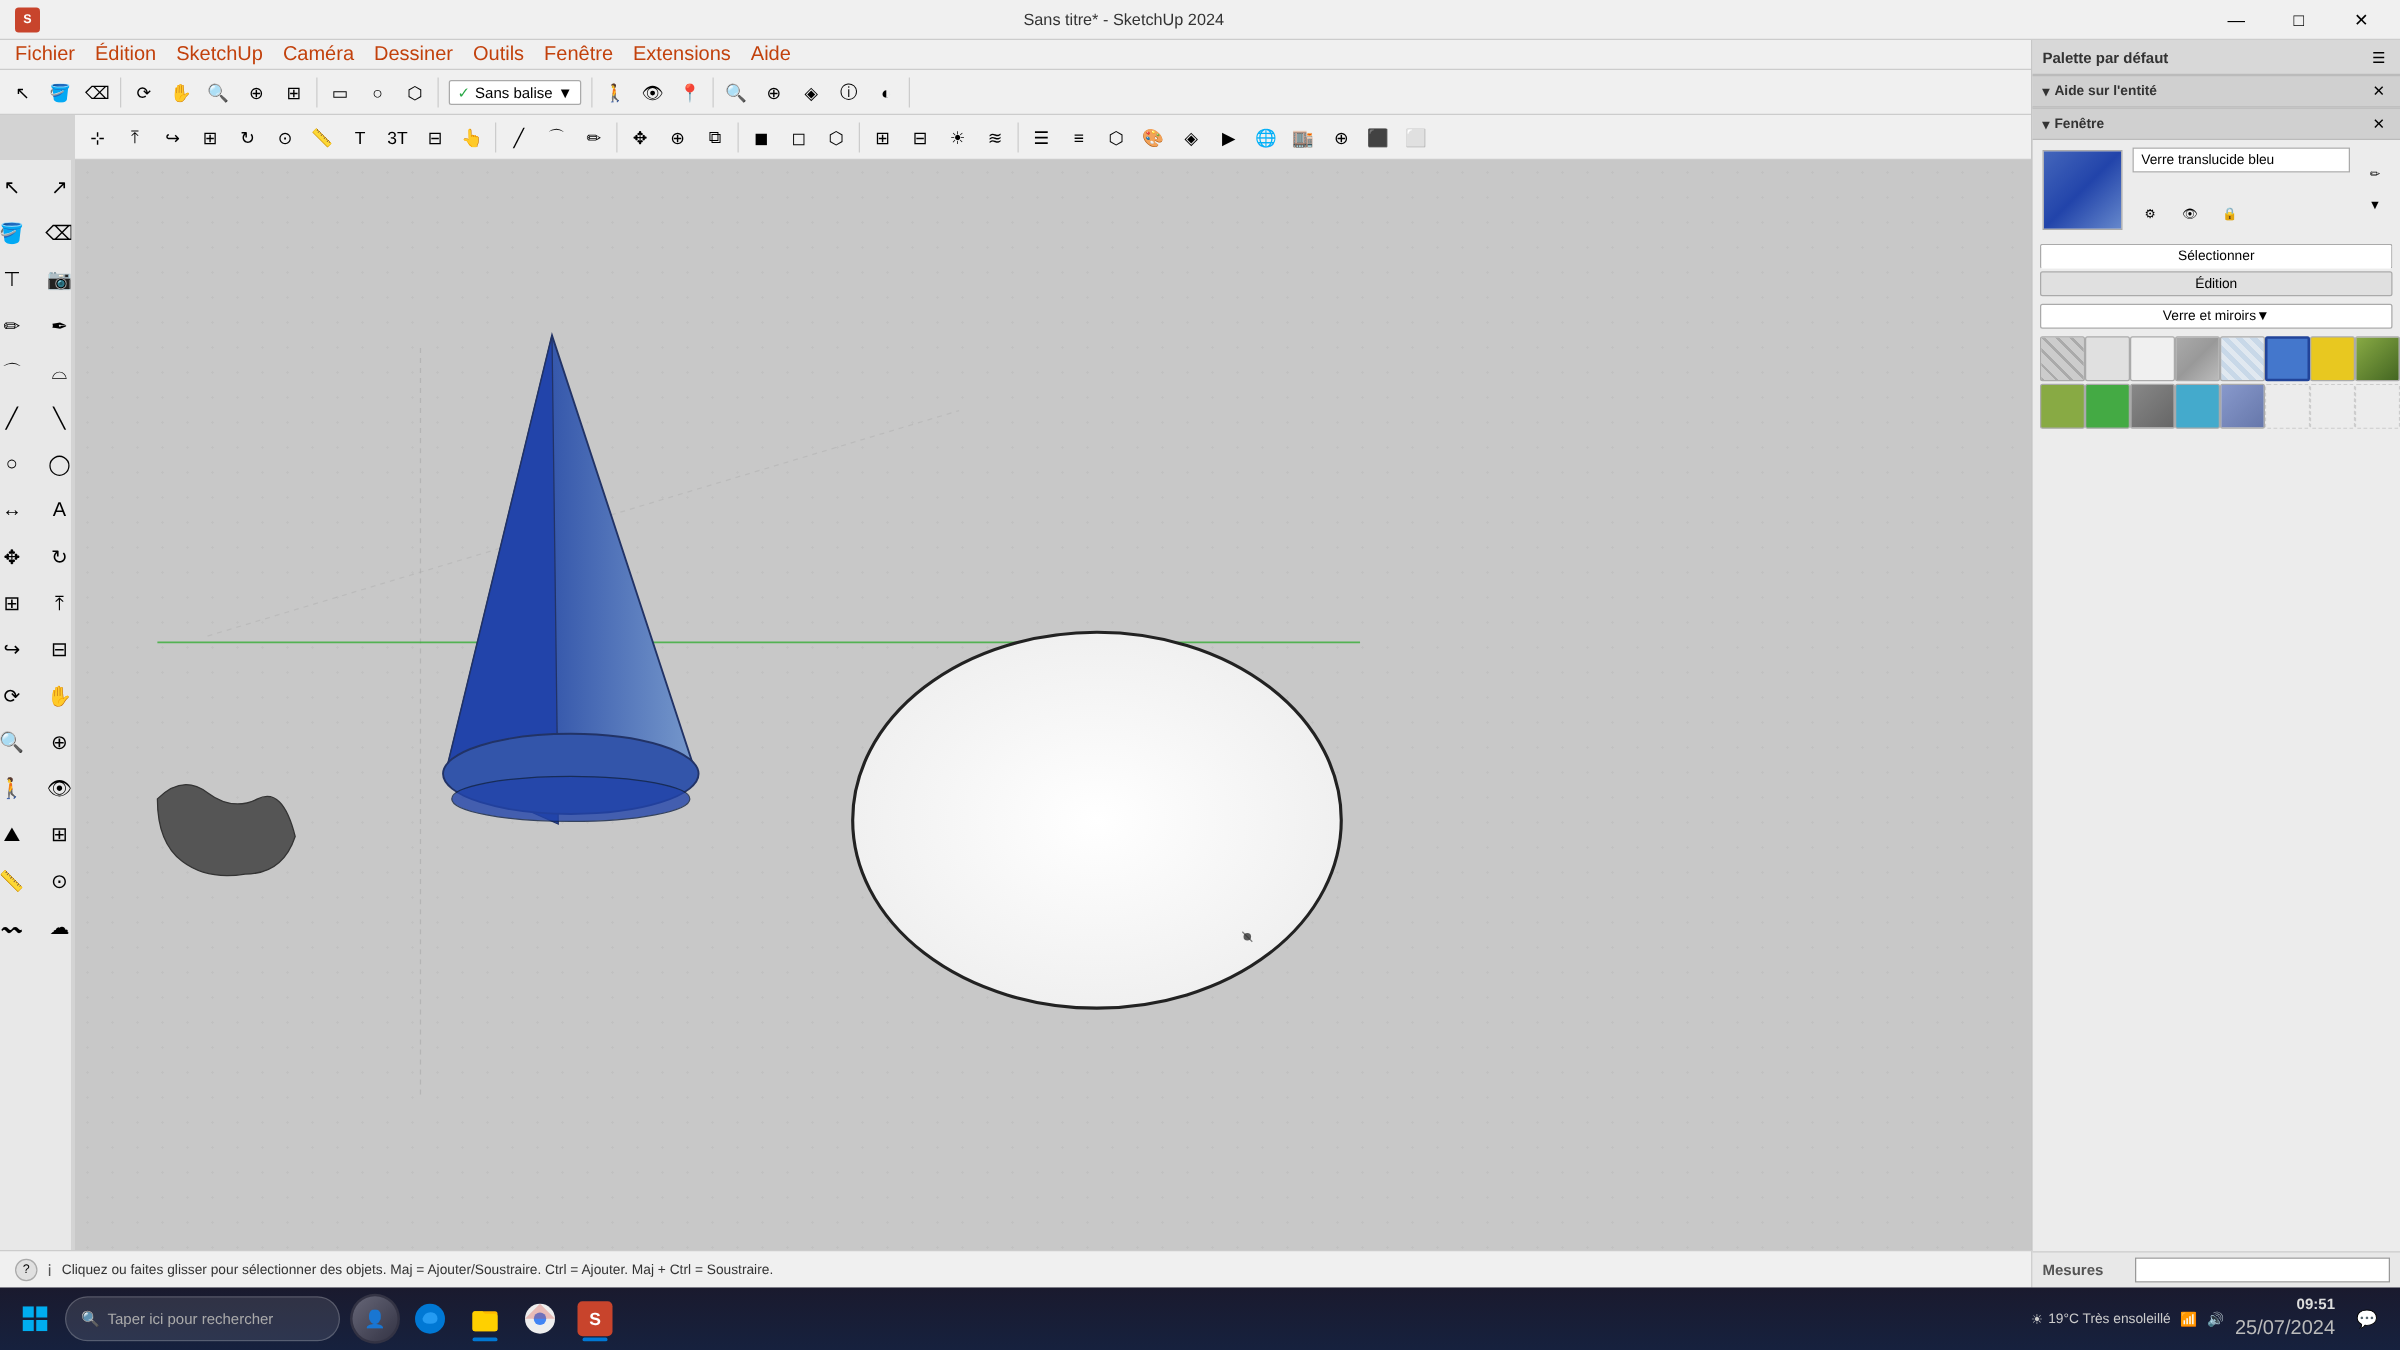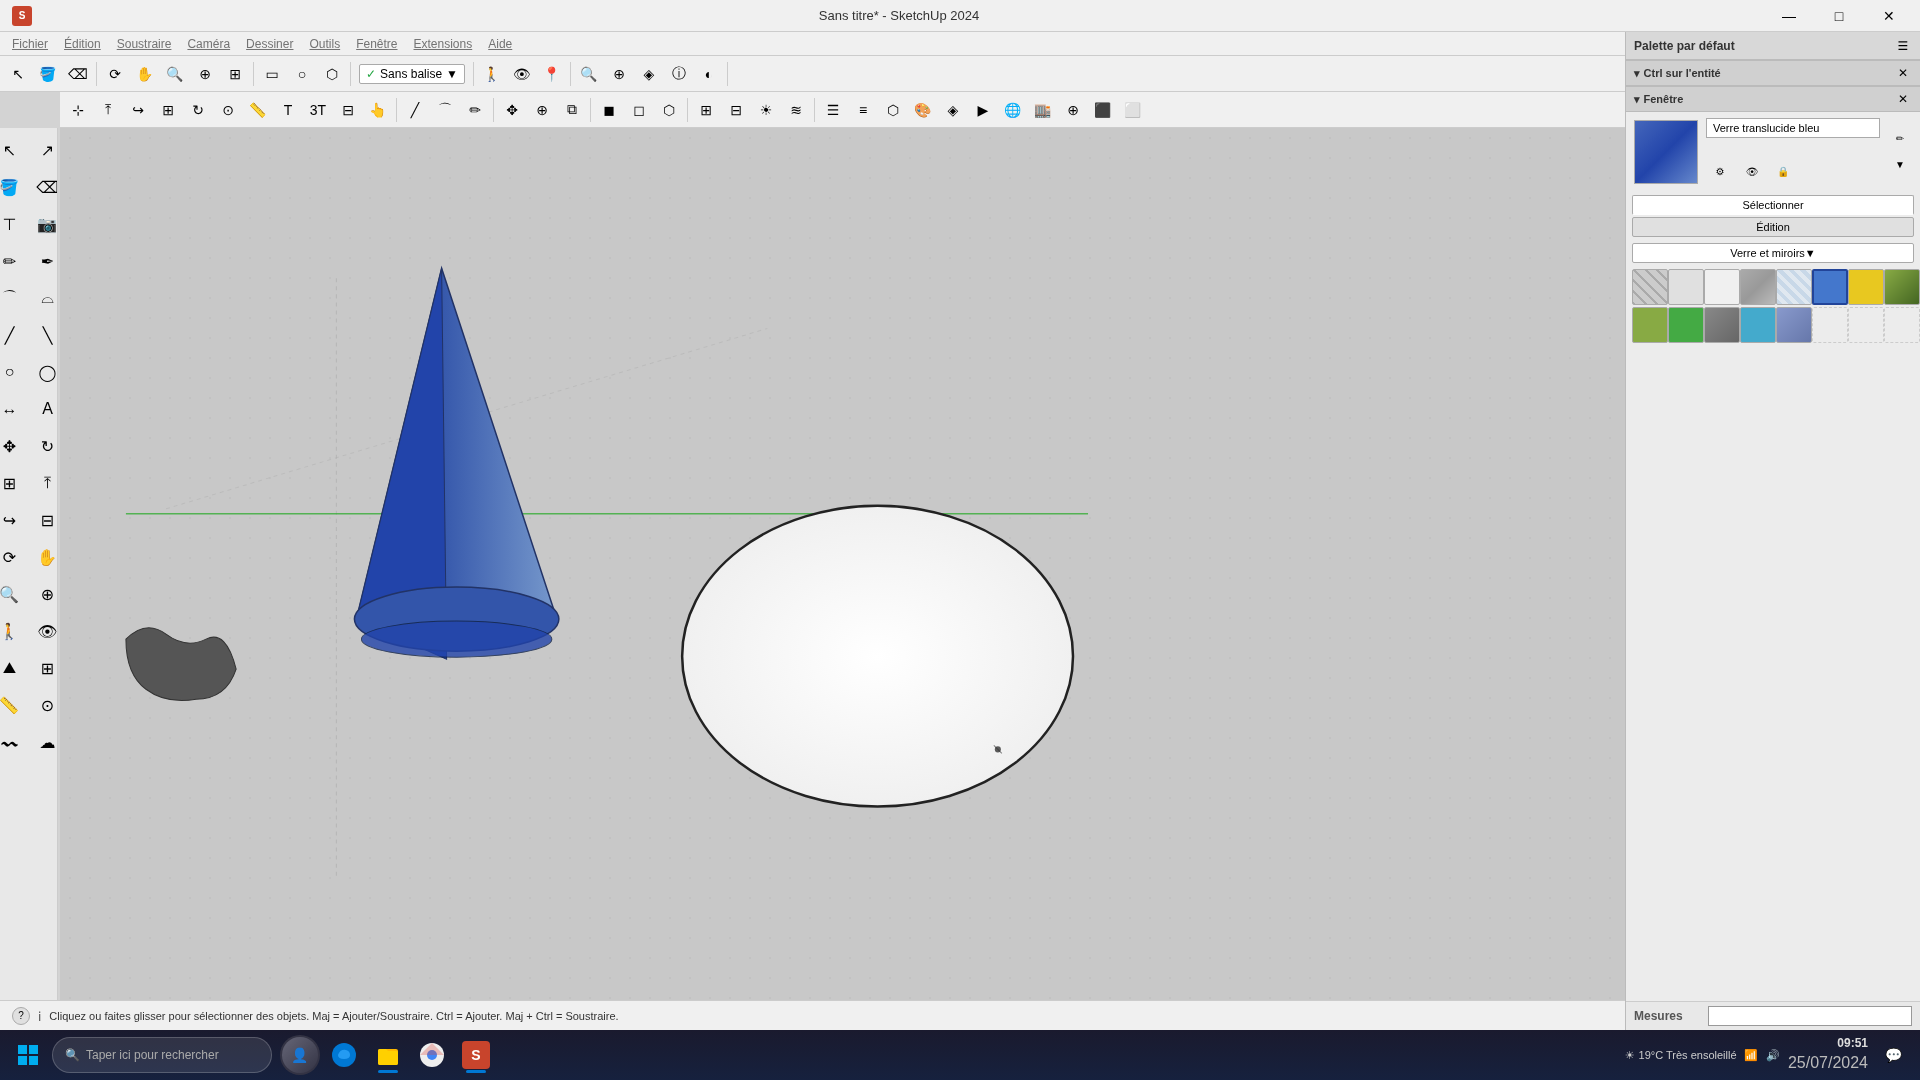--- a/index.html
+++ b/index.html
@@ -14,21 +14,21 @@
     }
     #titlebar-controls { display: flex; gap: 4px; }
     .title-btn { width: 46px; height: 32px; border: none; background: transparent; cursor: pointer; font-size: 14px; display: flex; align-items: center; justify-content: center; }
 
     
     #menubar {
       position: absolute; top: 32px; left: 0; right: 0; height: 24px;
       background: #f0f0f0; border-bottom: 1px solid #ccc;
       display: flex; align-items: center; padding: 0 4px;
     }
-    .menu-item { padding: 2px 8px; cursor: pointer; font-size: 12px; color: #737373; text-decoration: underline; }
+    .menu-item { padding: 2px 8px; cursor: pointer; font-size: 16px; color: #c2410c; }
     .toolbar-btn {
       width: 28px; height: 28px; border: none; background: transparent;
       cursor: pointer; display: flex; align-items: center; justify-content: center;
       font-size: 14px; border-radius: 2px;
     }
     .toolbar-separator { width: 1px; height: 24px; background: #ccc; margin: 0 2px; }
 
     
     #style-dropdown {
       display: flex; align-items: center; gap: 4px; background: #fff;
@@ -211,21 +211,21 @@
   <div id="titlebar-controls">
     <button class="title-btn">—</button>
     <button class="title-btn">□</button>
     <button class="title-btn close">✕</button>
   </div>
 </div>
 
 <div id="menubar">
   <div class="menu-item">Fichier</div>
   <div class="menu-item">Édition</div>
-  <div class="menu-item">Soustraire</div>
+  <div class="menu-item">SketchUp</div>
   <div class="menu-item">Caméra</div>
   <div class="menu-item">Dessiner</div>
   <div class="menu-item">Outils</div>
   <div class="menu-item">Fenêtre</div>
   <div class="menu-item">Extensions</div>
   <div class="menu-item">Aide</div>
 </div>
 
 <div id="toolbar-area" style="top:56px;">
 
@@ -420,21 +420,21 @@
 
 <div id="rightpanel" style="position:absolute;top:32px;right:0;width:295px;bottom:50px;background:#ececec;border-left:1px solid #bbb;display:flex;flex-direction:column;">
 
   <div id="panel-header" style="background:#d8d8d8;padding:4px 8px;font-size:12px;font-weight:bold;color:#333;border-bottom:1px solid #bbb;display:flex;align-items:center;justify-content:space-between;height:28px;">
     <span>Palette par défaut</span>
     <button class="panel-close-btn">☰</button>
   </div>
 
   <div class="panel-section-header">
     <span>▾</span>
-    <span>Ctrl sur l'entité</span>
+    <span>Aide sur l'entité</span>
     <button class="panel-close-btn" style="margin-left:auto;">✕</button>
   </div>
 
   <div class="panel-section-header">
     <span>▾</span>
     <span>Fenêtre</span>
     <button class="panel-close-btn" style="margin-left:auto;">✕</button>
   </div>
 
   <div id="mat-preview">

